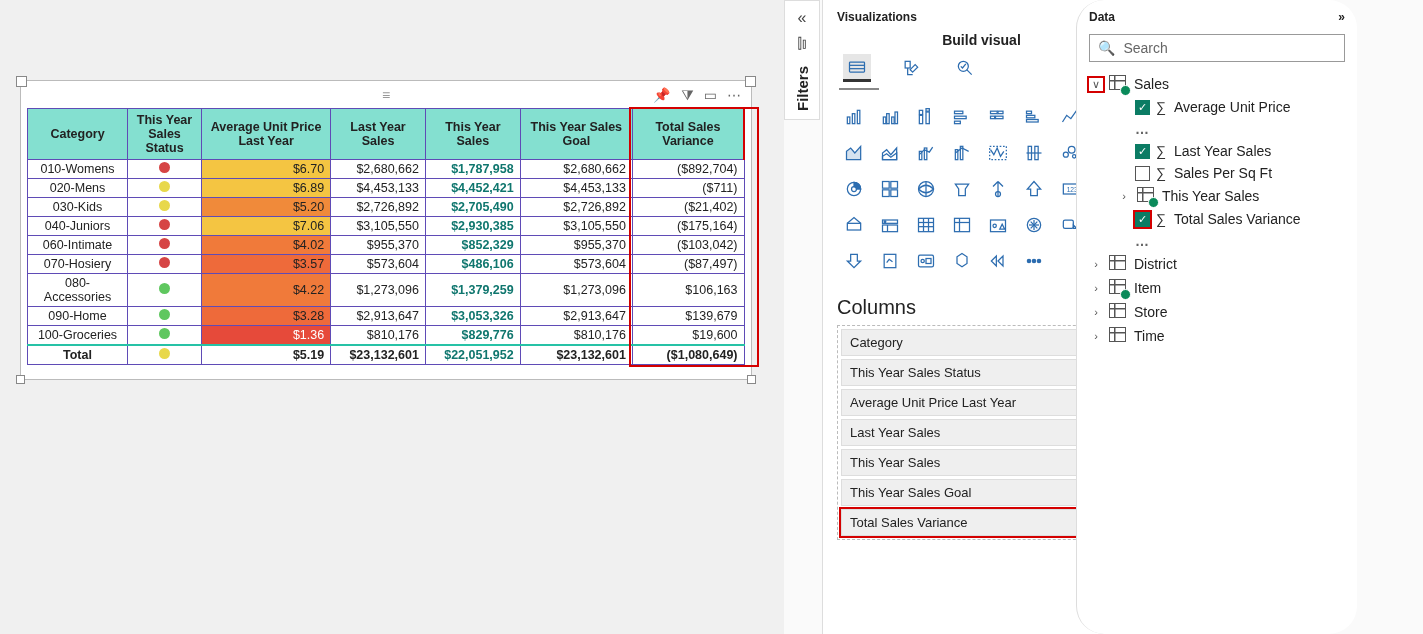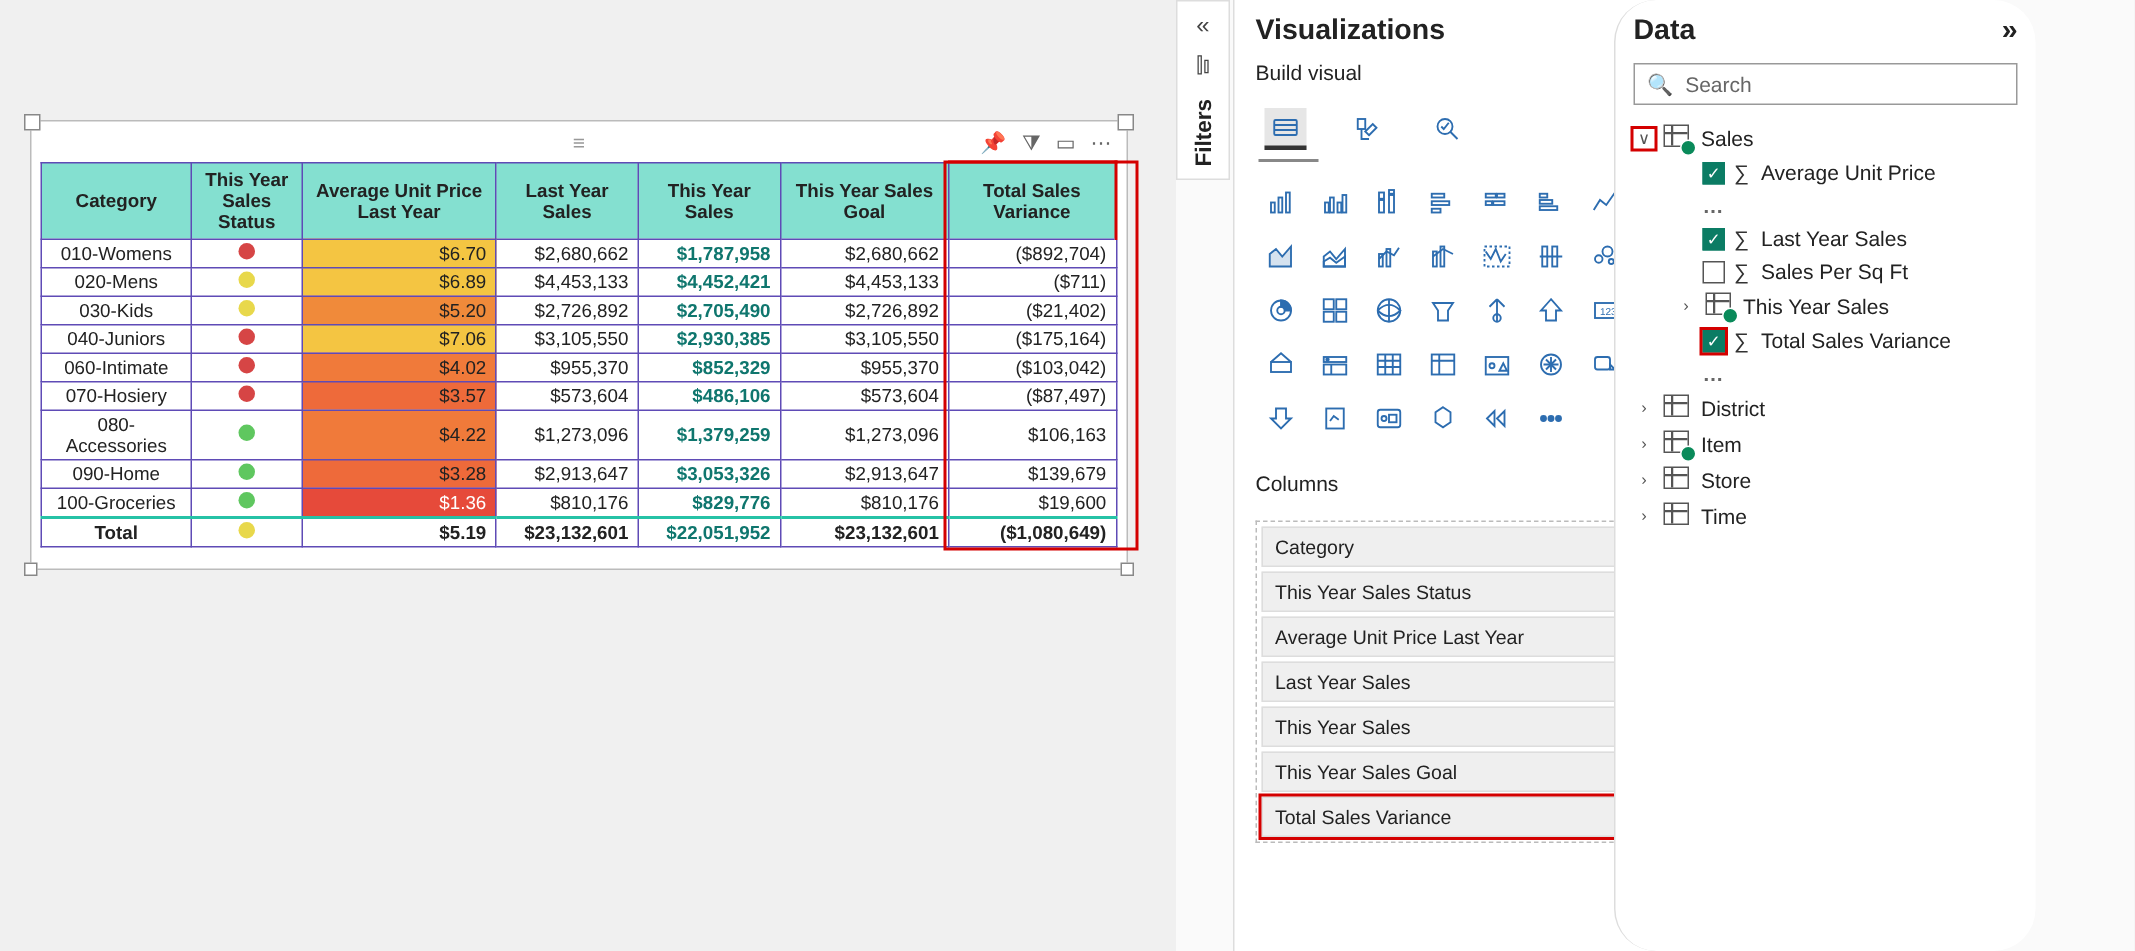--- a/index.html
+++ b/index.html
@@ -108,35 +108,35 @@
   .filters-strip .vicon { font-size:14px; color:#444;}
 
   
   .viz-pane {
     position:absolute; left:822px; top:0; width:318px; height:634px;
     background:#fff; border-left:1px solid #ddd;
     padding: 10px 14px;
   }
   .pane-header {
     display:flex; justify-content:space-between; align-items:flex-end;
-    font-size:19px; font-weight:700; margin-bottom:8px;
-  }
-  .build-label { font-weight:400; font-size:14px; margin-bottom:16px;}
+    font-size:12px; font-weight:700; margin-bottom:8px;
+  }
+  .build-label { font-weight:700; font-size:14px; margin-bottom:6px;text-align:center;}
   .build-tabs { display:flex; gap:26px; align-items:center; margin-bottom:6px; padding-left:6px;}
   .build-tab { width:28px; height:28px; display:flex; align-items:center; justify-content:center; font-size:18px; cursor:pointer; color:#555;}
   .build-tab.active { background:#e6e6e6; border-bottom:3px solid #333; color:#222;}
   .viz-grid {
     display:grid; grid-template-columns: repeat(8, 34px); grid-auto-rows:34px; gap:2px;
     margin-top:10px;
   }
   .viz-cell {
     display:flex; align-items:center; justify-content:center;
     color:#2d6db0; font-size:18px; cursor:pointer;
   }
-  .section-label { font-size:14px; margin-top:18px; margin-bottom:17px;}
+  .section-label { font-size:20px; margin-top:18px; margin-bottom:6px;}
   .field-well {
     border:1px dashed #bbb; padding:3px;
     display:flex; flex-direction:column; gap:3px;
   }
   .field-pill {
     background:#efefef; border:1px solid #ddd;
     display:flex; align-items:center; justify-content:space-between;
     padding:5px 8px; font-size:13px;
   }
   .field-pill.hl { outline:2px solid #d40000;}

